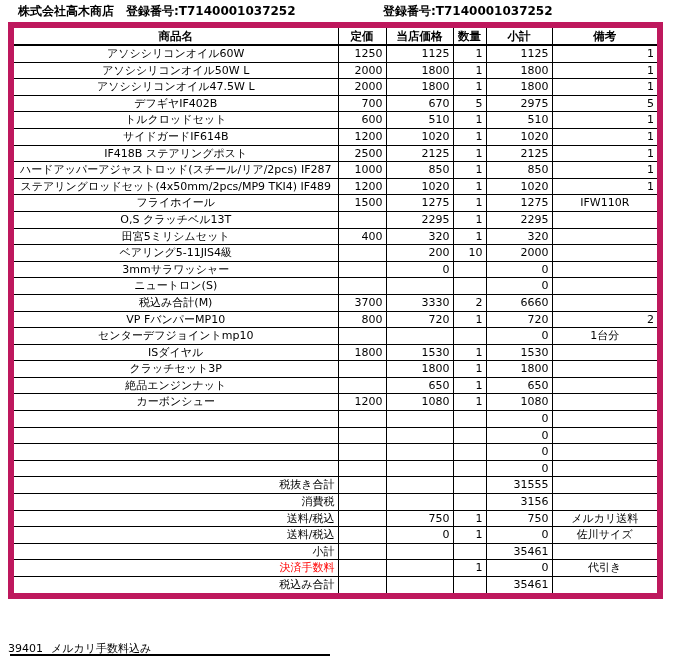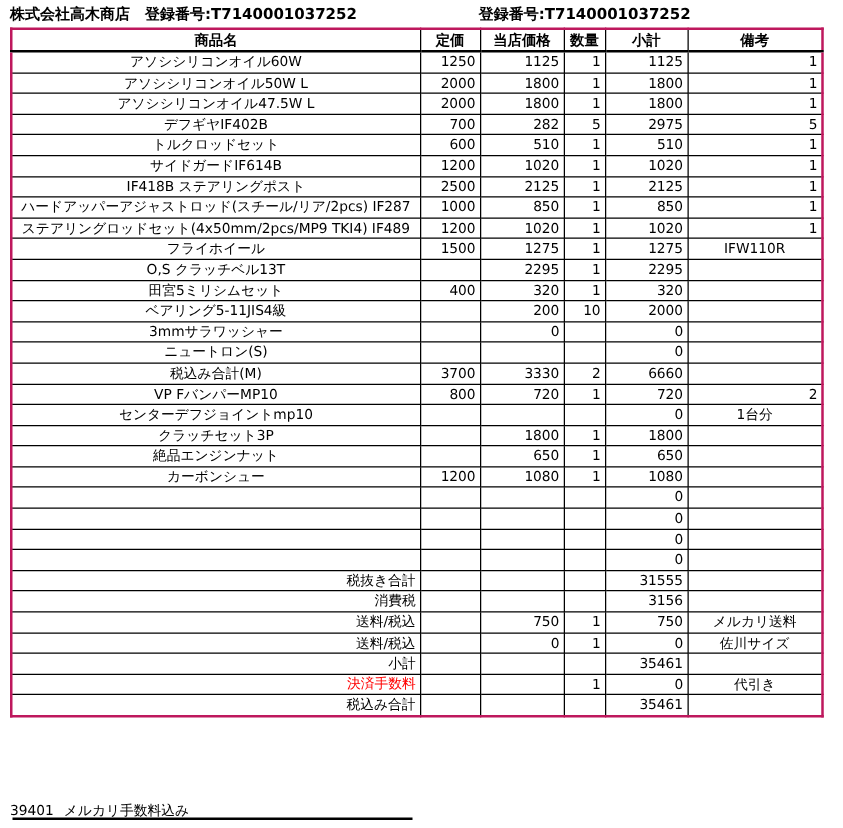--- a/index.html
+++ b/index.html
@@ -2,26 +2,26 @@
 <html><head>
 <meta charset="utf-8">
 <style>
   html,body{margin:0;padding:0;}
   body{
     width:674px;height:662px;position:relative;background:#ffffff;color:#000;
     font-family:"DejaVu Sans","Liberation Sans",sans-serif;
     -webkit-font-smoothing:antialiased;overflow:hidden;
   }
   .tophead{position:absolute;top:3px;font-size:12px;font-weight:bold;white-space:nowrap;}
-  .tophead.left{left:8px;}
+  .tophead.left{left:18px;}
   .tophead.right{left:383px;}
   table.sheet{
     position:absolute;left:8px;top:22px;width:649px;
     border-collapse:collapse;table-layout:fixed;
-    border:2px solid #be185d;
+    border:6px solid #be185d;
   }
   table.sheet th{
     border:1px solid #000;border-bottom:2px solid #000;
     font-size:11.5px;font-weight:bold;text-align:center;
     height:16px;padding:0 3px;white-space:nowrap;overflow:hidden;
   }
   table.sheet td{
     border:1px solid #000;
     font-size:11px;height:15.6px;line-height:15.6px;
     padding:0 3px;white-space:nowrap;overflow:hidden;
@@ -85,21 +85,21 @@
         <td class="al">アソシシリコンオイル47.5W L</td>
         <td class="ar">2000</td>
         <td class="ar">1800</td>
         <td class="ar">1</td>
         <td class="ar">1800</td>
         <td class="ar">1</td>
       </tr>
       <tr>
         <td class="al">デフギヤIF402B</td>
         <td class="ar">700</td>
-        <td class="ar">282</td>
+        <td class="ar">670</td>
         <td class="ar">5</td>
         <td class="ar">2975</td>
         <td class="ar">5</td>
       </tr>
       <tr>
         <td class="al">トルクロッドセット</td>
         <td class="ar">600</td>
         <td class="ar">510</td>
         <td class="ar">1</td>
         <td class="ar">510</td>
@@ -203,20 +203,28 @@
       </tr>
       <tr>
         <td class="al">センターデフジョイントmp10</td>
         <td class="ar"></td>
         <td class="ar"></td>
         <td class="ar"></td>
         <td class="ar">0</td>
         <td class="al">1台分</td>
       </tr>
       <tr>
+        <td class="al">ISダイヤル</td>
+        <td class="ar">1800</td>
+        <td class="ar">1530</td>
+        <td class="ar">1</td>
+        <td class="ar">1530</td>
+        <td class="al"></td>
+      </tr>
+      <tr>
         <td class="al">クラッチセット3P</td>
         <td class="ar"></td>
         <td class="ar">1800</td>
         <td class="ar">1</td>
         <td class="ar">1800</td>
         <td class="al"></td>
       </tr>
       <tr>
         <td class="al">絶品エンジンナット</td>
         <td class="ar"></td>

